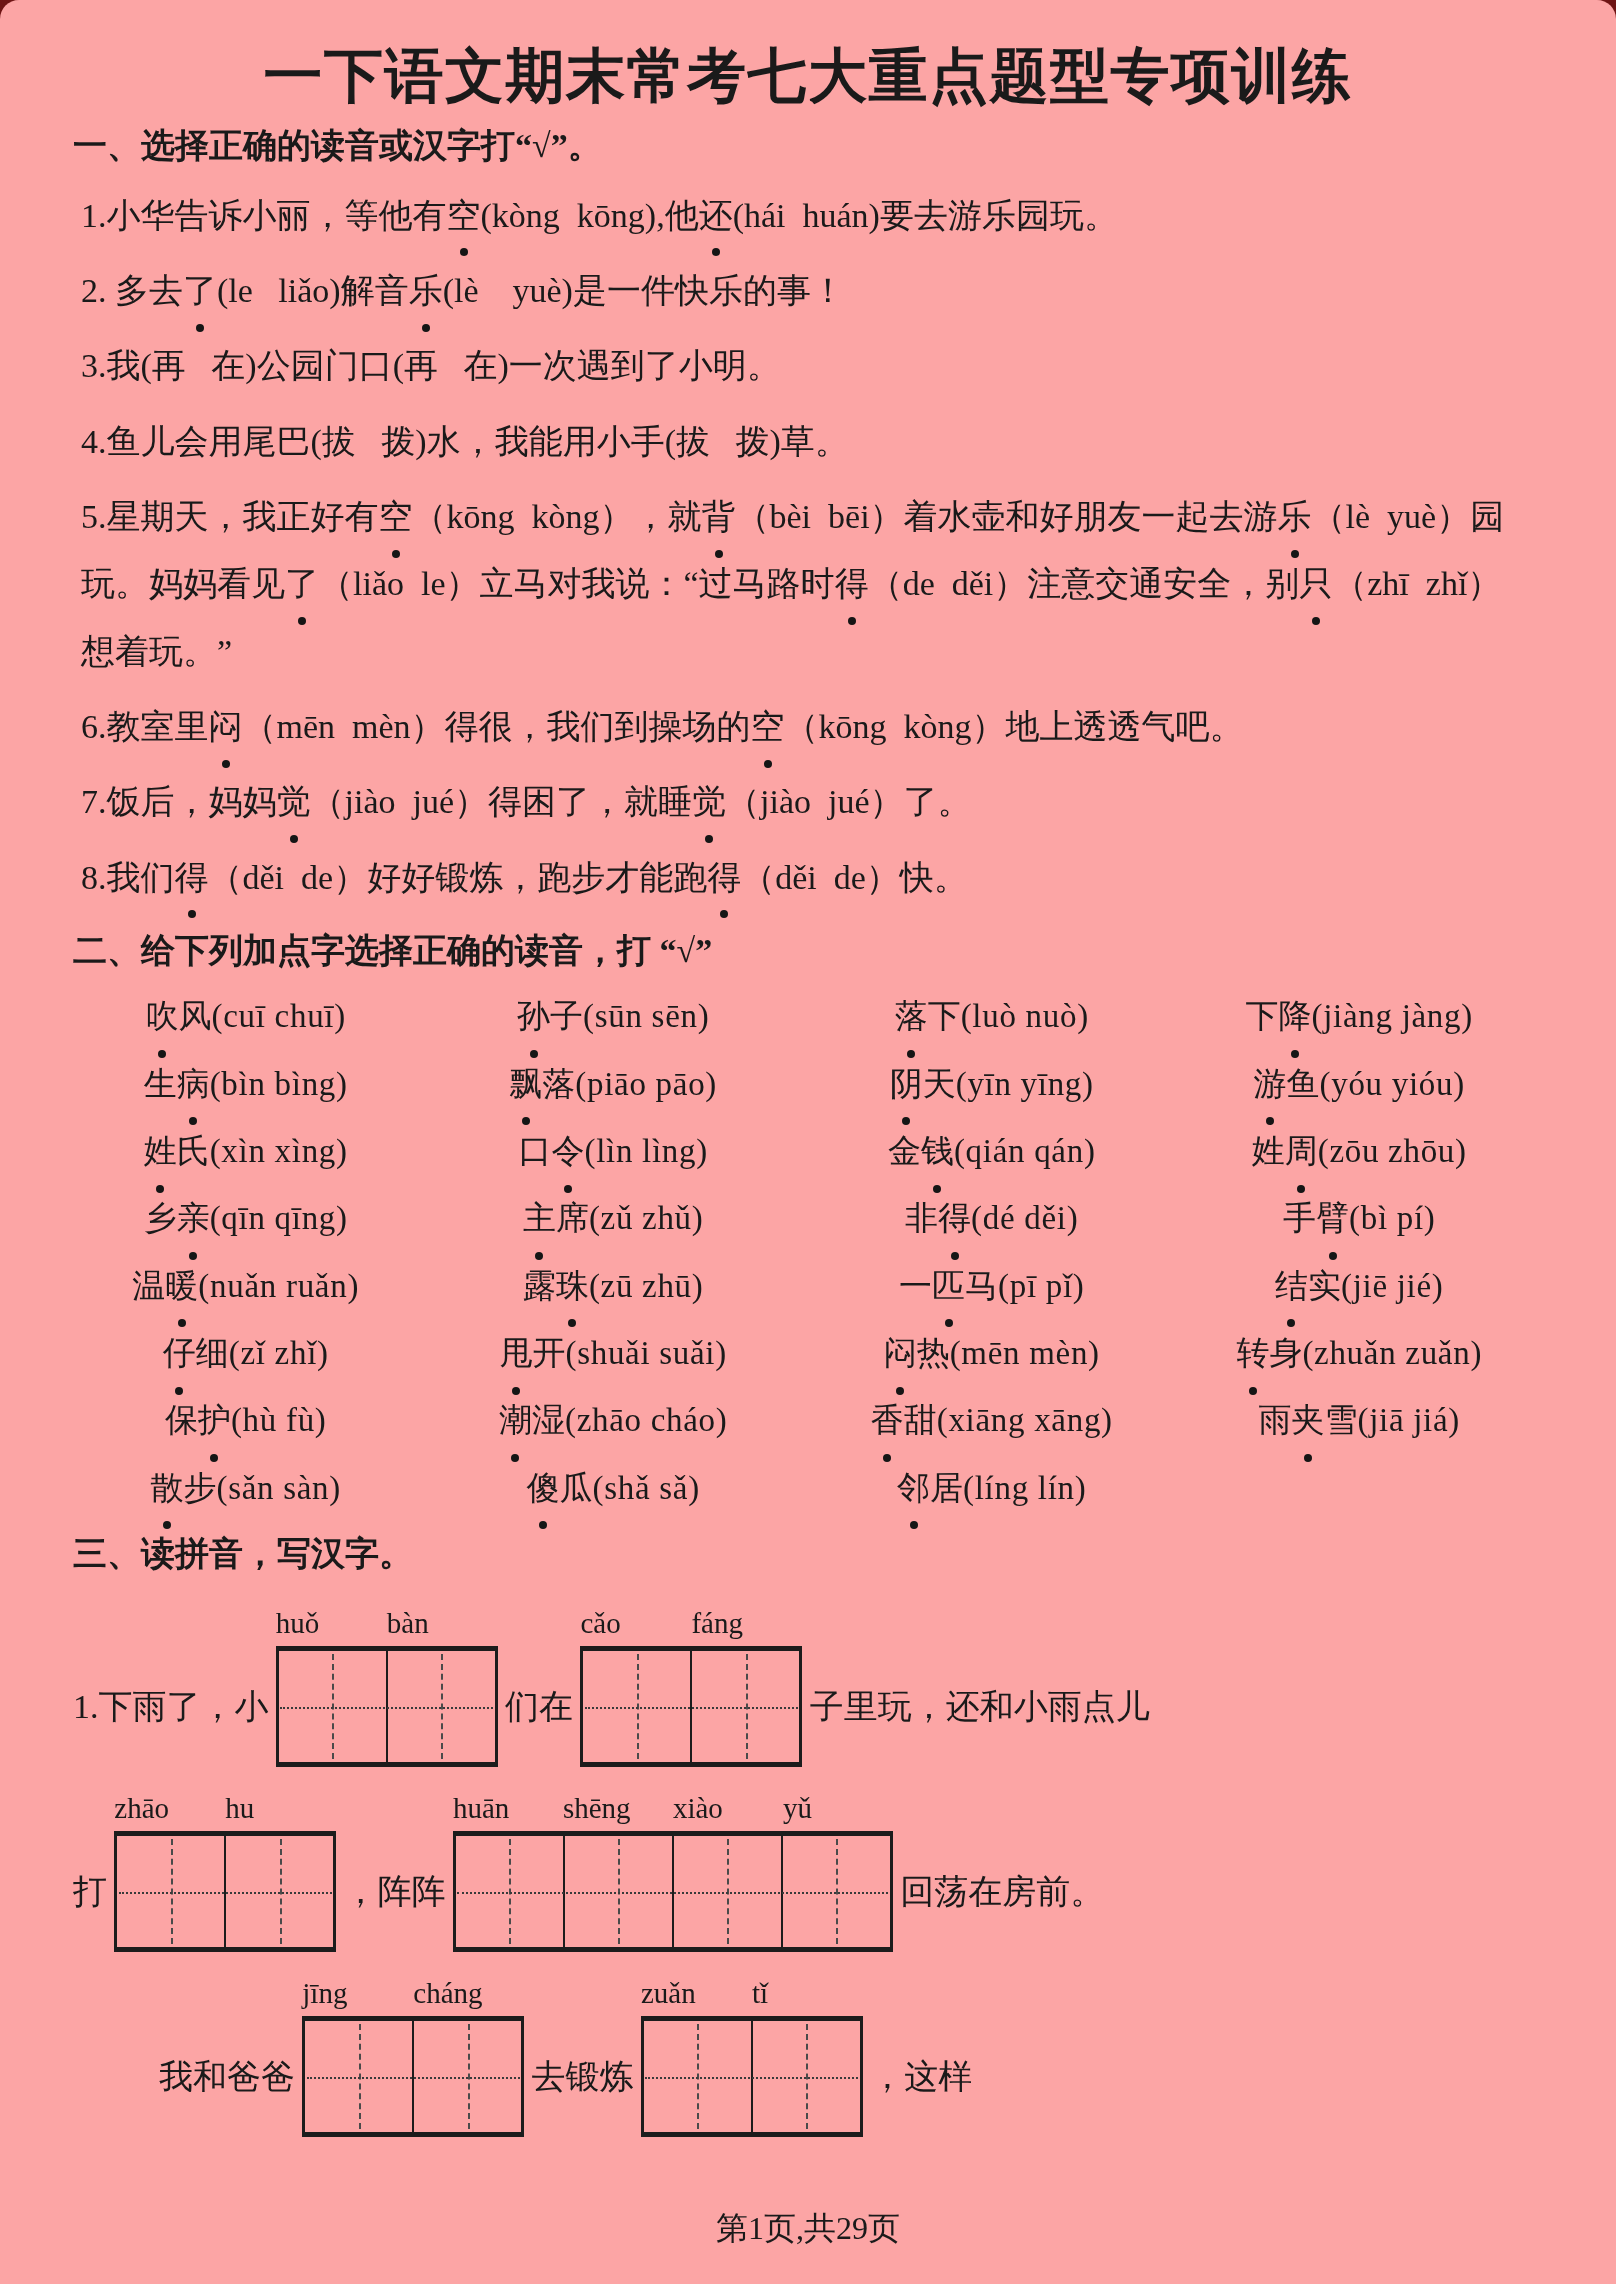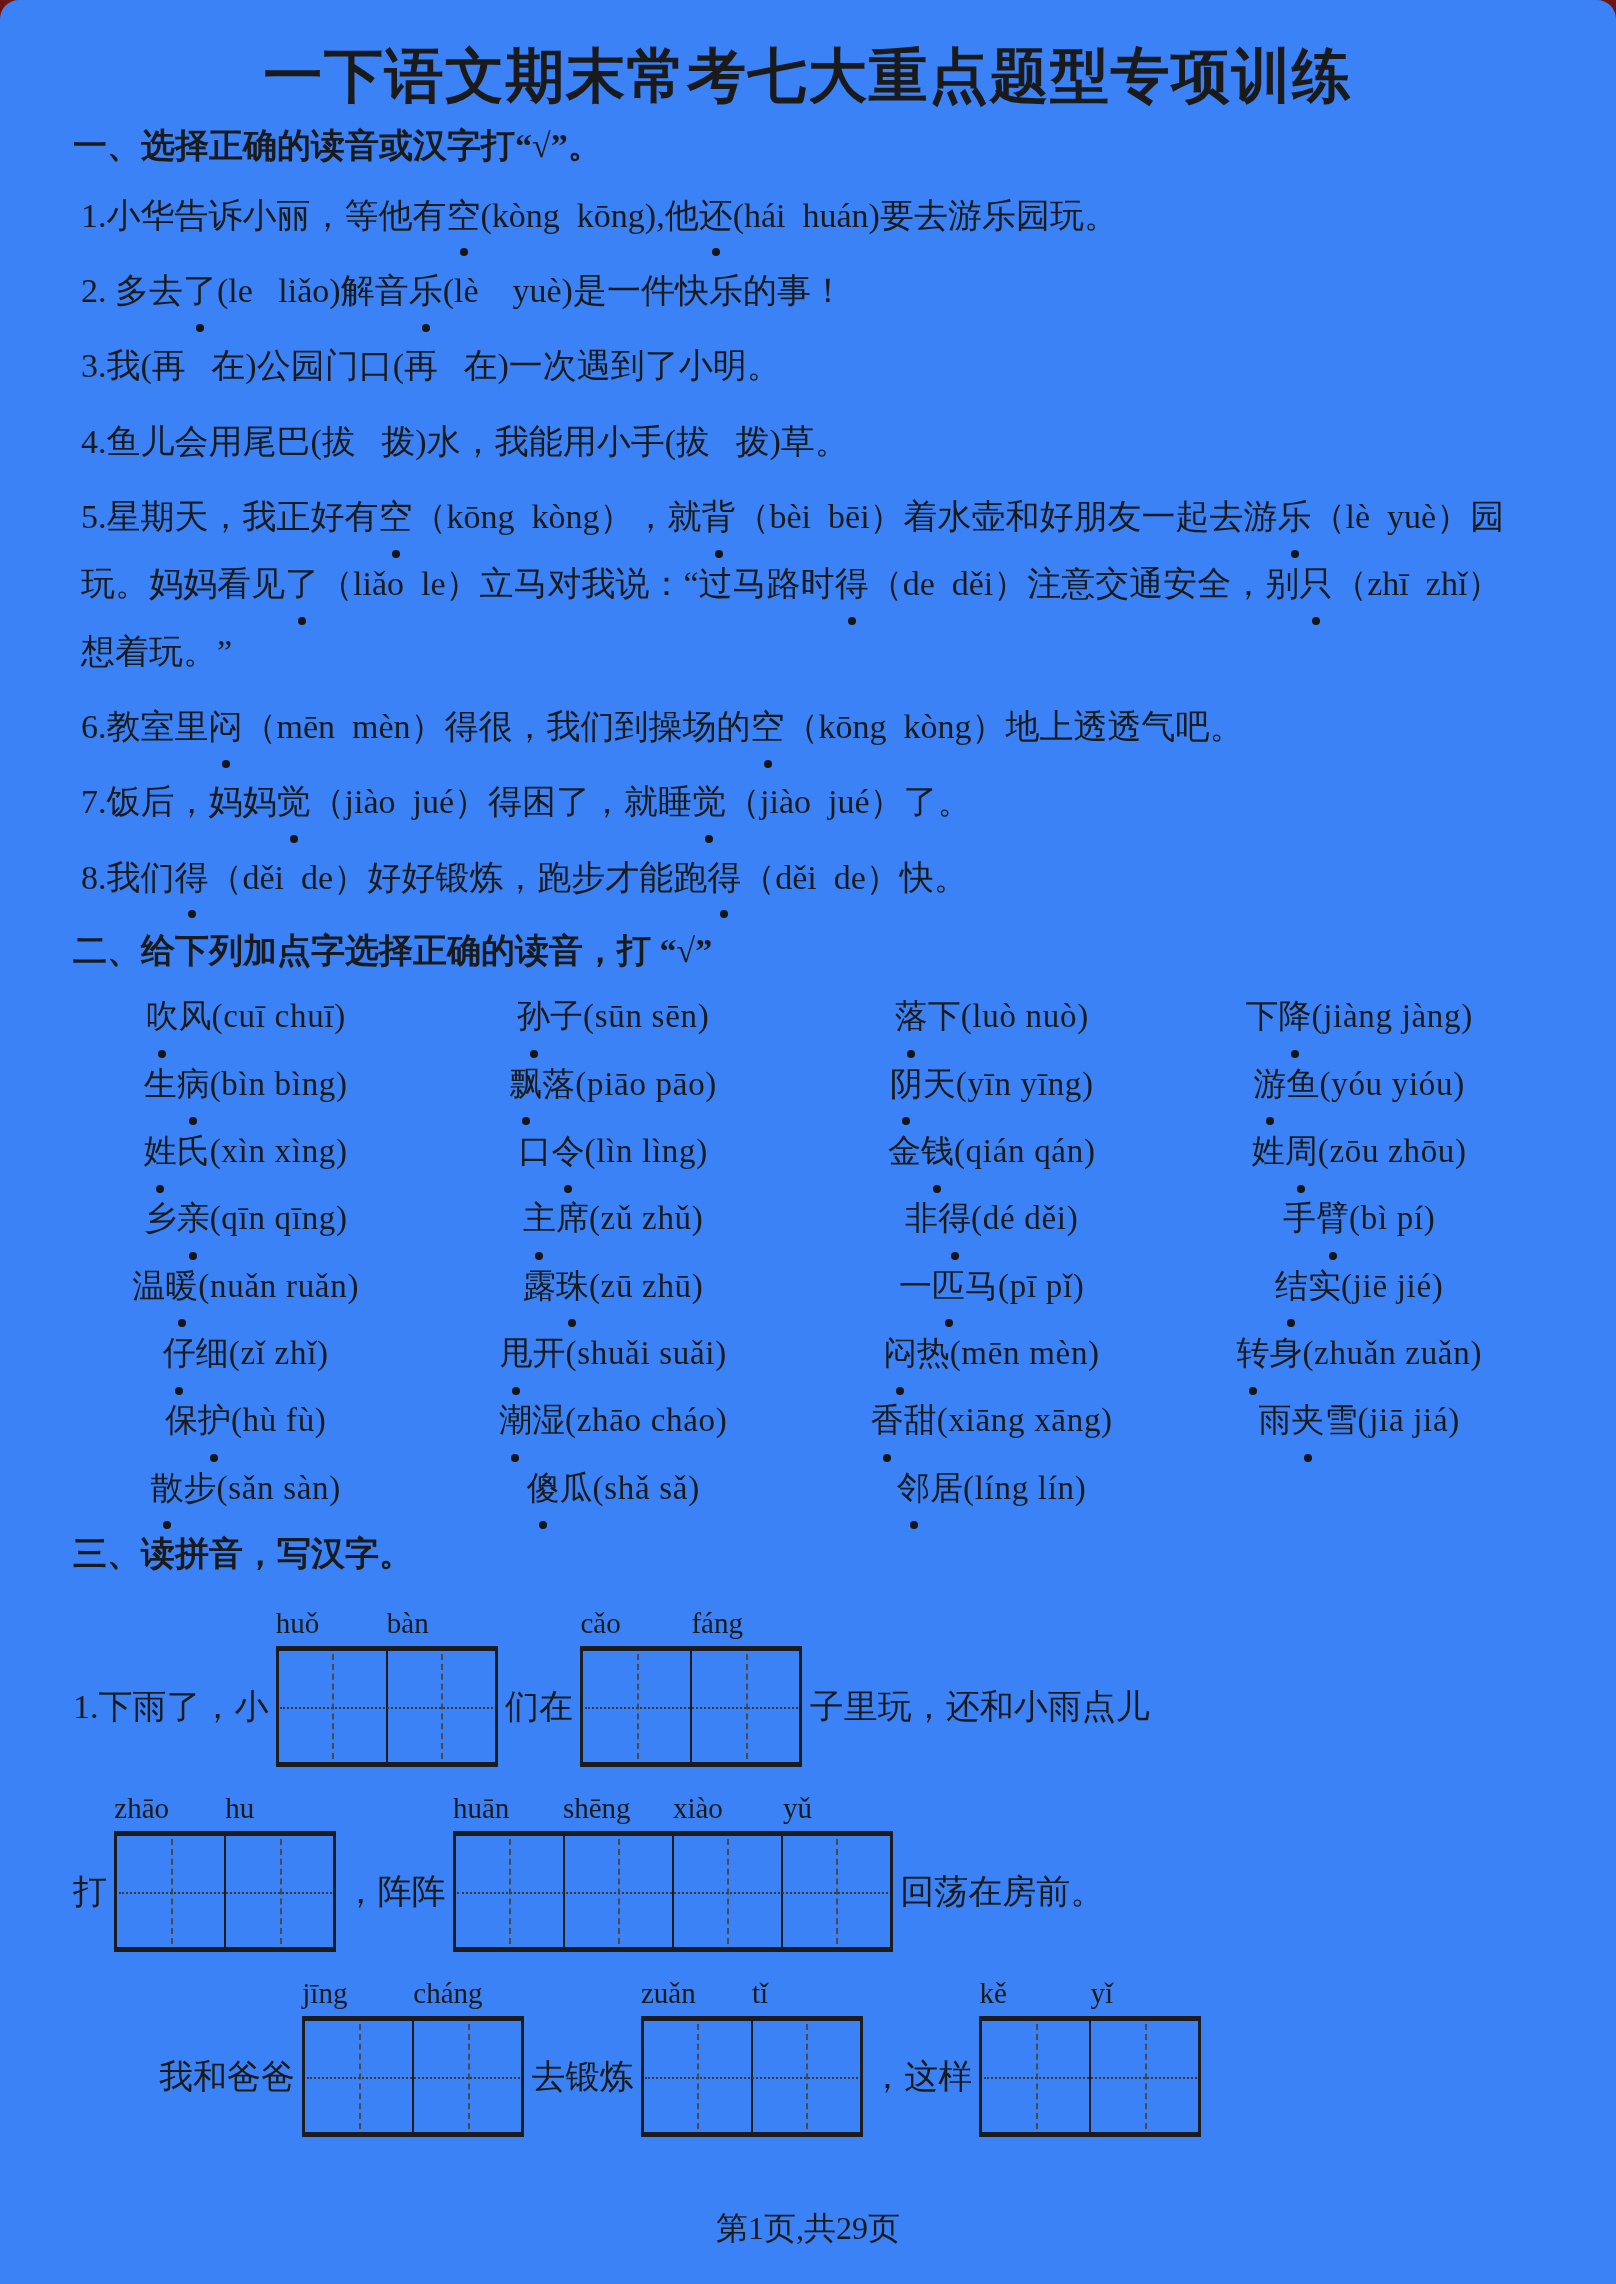--- a/index.html
+++ b/index.html
@@ -6,21 +6,21 @@
   body{
     background:#6e1414;
     font-family:"Liberation Serif", serif;
     color:#1a1a1a;
   }
   .page{
     position:relative;
     width:1616px;
     min-height:2284px;
     margin:0 auto;
-    background:#3b82f6;
+    background:#fca5a5;
     box-sizing:border-box;
     padding:40px 73px 33px 73px;
     display:flex;
     flex-direction:column;
     border-top-left-radius:19px;
     border-top-right-radius:19px;
   }
   .doc-title{
     text-align:center;
     font-family:"Liberation Sans", sans-serif;
@@ -254,28 +254,18 @@
           <span class="pyrow">
             <span class="pysyl">zuǎn</span>
             <span class="pysyl">tǐ</span>
           </span>
           <span class="boxes">
             <span class="box"></span>
             <span class="box"></span>
           </span>
         </span>
         <span class="bt">，这样</span>
-        <span class="bgroup">
-          <span class="pyrow">
-            <span class="pysyl">kě</span>
-            <span class="pysyl">yǐ</span>
-          </span>
-          <span class="boxes">
-            <span class="box"></span>
-            <span class="box"></span>
-          </span>
-        </span>
       </div>
     </div>
 
   <div class="footer">第1页,共29页</div>
 </div>
 
 
 </body></html>

